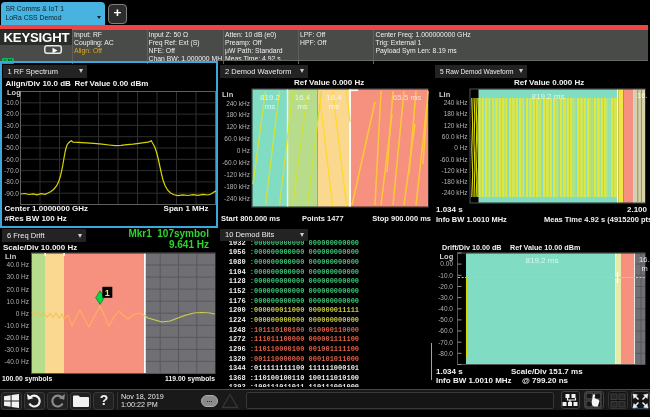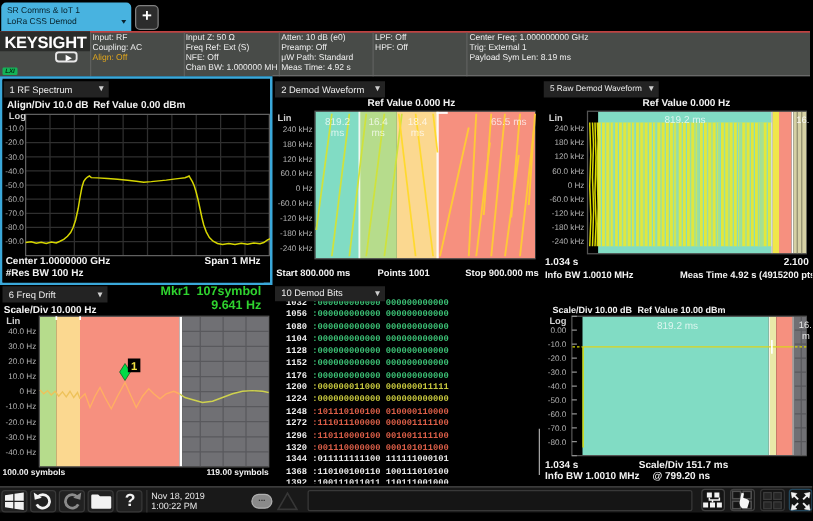--- a/index.html
+++ b/index.html
@@ -13,21 +13,21 @@
 .tri{position:absolute;width:0;height:0;border-left:2.8px solid transparent;
  border-right:2.8px solid transparent;border-top:4px solid #cfcfcf;top:4.5px}
 </style></head><body>
 <div id="app">
 
 <div class="a" style="left:1px;top:2px;width:104px;height:23px;background:#48b3e0;border-radius:4px 4px 0 0;color:#07222c;font-size:6.8px;padding:3px 0 0 4.5px;line-height:8.8px">SR Comms &amp; IoT 1<br>LoRa CSS Demod
  <span style="position:absolute;right:4.5px;top:14px;width:0;height:0;border-left:2.6px solid transparent;border-right:2.6px solid transparent;border-top:3.6px solid #0a2530"></span>
 </div>
 <div class="a" style="left:108px;top:3.5px;width:19px;height:20px;background:#2c2c2c;border:1.5px solid #808080;border-radius:4px;color:#fff;font-size:13.5px;font-weight:bold;text-align:center;line-height:16px">+</div>
 
-<div class="a" style="left:0;top:25px;width:648px;height:35.5px;background:#484b48;border-top:1px solid #ef4444">
+<div class="a" style="left:0;top:25px;width:648px;height:35.5px;background:#484b48;border-top:5px solid #ef4444">
  <div class="a" style="left:0;top:-1px;width:72px;height:15.5px;background:#2a2c2a"></div>
  <div class="a b" style="left:3.5px;top:0px;color:#fff;font-size:13.2px;letter-spacing:-0.2px">KEYSIGHT</div>
  <svg class="a" style="left:44px;top:14.5px" width="20" height="10" viewBox="0 0 20 10">
   <rect x="0.8" y="0.8" width="16.5" height="7.4" rx="2.2" fill="none" stroke="#e8e8e8" stroke-width="1.5"></rect>
   <path d="M8.5 2.8 L13.5 5.5 L8.5 8.2 Z" fill="#fff"></path>
  </svg>
  <div class="a" style="left:2px;top:27.5px;width:12px;height:6.5px;background:#14b358;border-radius:1px;color:#003311;font-size:5px;font-style:italic;font-weight:bold;text-align:center;line-height:6.5px">LXI</div>
  <div class="a" style="left:72px;top:0px;width:1px;height:35px;background:#5e605e"></div>
  <div class="a" style="left:147px;top:0px;width:1px;height:35px;background:#5e605e"></div>
  <div class="a" style="left:222.5px;top:0px;width:1px;height:35px;background:#5e605e"></div>
@@ -141,21 +141,21 @@
 <text x="31" y="65.3" font-size="6.5" fill="#b2b2b2" text-anchor="end">120 kHz</text>
 <text x="31" y="77.2" font-size="6.5" fill="#b2b2b2" text-anchor="end">60.0 kHz</text>
 <text x="31" y="89.1" font-size="6.5" fill="#b2b2b2" text-anchor="end">0 Hz</text>
 <text x="31" y="101.0" font-size="6.5" fill="#b2b2b2" text-anchor="end">-60.0 kHz</text>
 <text x="31" y="112.9" font-size="6.5" fill="#b2b2b2" text-anchor="end">-120 kHz</text>
 <text x="31" y="124.8" font-size="6.5" fill="#b2b2b2" text-anchor="end">-180 kHz</text>
 <text x="31" y="136.7" font-size="6.5" fill="#b2b2b2" text-anchor="end">-240 kHz</text>
 </svg>
 
  <div class="a ann" style="left:2px;top:149.5px">Start 800.000 ms</div>
- <div class="a ann" style="left:83px;top:149.5px">Points 1001</div>
+ <div class="a ann" style="left:83px;top:149.5px">Points 1477</div>
  <div class="a ann" style="right:1px;top:149.5px">Stop 900.000 ms</div>
 </div>
 
 <div class="a" style="left:434px;top:64px;width:216px;height:163px;background:#000">
  <div class="ttl a" style="left:1px;top:0.5px;width:92px;font-size:6.6px">5 Raw Demod Waveform<span class="tri" style="left:84px"></span></div>
  <div class="a ann" style="left:80px;top:14px;font-size:8px">Ref Value 0.000 Hz</div>
  <svg class="a" style="left:0;top:0" width="216" height="163" viewBox="0 0 216 163">
  <defs>
   <pattern id="st" width="3.4" height="4" patternUnits="userSpaceOnUse">
    <rect x="2.5" width="0.9" height="4" fill="#81dcc4"></rect>
@@ -272,21 +272,21 @@
 <div class="a" style="left:9.8px;top:107.2px;font-family:Liberation Mono, monospace;font-size:7px;font-weight:bold;white-space:pre;color:#f0f0f0">1272 <span style="color:#dd5f48">:111011100000 000001111100</span></div>
 <div class="a" style="left:9.8px;top:116.9px;font-family:'Liberation Mono',monospace;font-size:7px;font-weight:bold;white-space:pre;color:#f0f0f0">1296 <span style="color:#dd5f48">:110110000100 001001111100</span></div>
 <div class="a" style="left:9.8px;top:126.5px;font-family:'Liberation Mono',monospace;font-size:7px;font-weight:bold;white-space:pre;color:#f0f0f0">1320 <span style="color:#dd5f48">:001110000000 000101011000</span></div>
 <div class="a" style="left:9.8px;top:136.2px;font-family:'Liberation Mono',monospace;font-size:7px;font-weight:bold;white-space:pre;color:#f0f0f0">1344 <span style="color:#e8e8e8">:011111111100 111111000101</span></div>
 <div class="a" style="left:9.8px;top:145.8px;font-family:'Liberation Mono',monospace;font-size:7px;font-weight:bold;white-space:pre;color:#f0f0f0">1368 <span style="color:#e8e8e8">:110100100110 100111010100</span></div>
 <div class="a" style="left:9.8px;top:155.4px;font-family:'Liberation Mono',monospace;font-size:7px;font-weight:bold;white-space:pre;color:#f0f0f0">1392 <span style="color:#e8e8e8">:100111011011 110111001000</span></div>
 <div class="a" style="left:211.5px;top:115px;width:3.2px;height:37px;background:#a2a2a2"></div>
 </div>
 
 <div class="a" style="left:434px;top:228px;width:216px;height:159px;background:#000;overflow:hidden">
- <div class="a ann" style="left:8px;top:15px;font-size:7.2px">Scale/Div 10.00 dB</div>
+ <div class="a ann" style="left:8px;top:15px;font-size:7.2px">Drift/Div 10.00 dB</div>
  <div class="a ann" style="left:76px;top:15px;font-size:7.2px">Ref Value 10.00 dBm</div>
  <svg class="a" style="left:0;top:0" width="216" height="159" viewBox="0 0 216 159">
 
 <rect x="23.5" y="25" width="187.5" height="111.5" fill="#000" stroke="#555" stroke-width="1"></rect>
 <rect x="32" y="25.5" width="149" height="110.5" fill="#81dcc4"></rect>
 <rect x="181" y="25.5" width="1" height="110.5" fill="#f4f4e0"></rect>
 <rect x="182" y="25.5" width="5" height="110.5" fill="#e9e9a8"></rect>
 <rect x="187" y="25.5" width="13" height="110.5" fill="#f6907f"></rect>
 <rect x="200" y="25.5" width="1" height="110.5" fill="#e8e8e8"></rect>
 <rect x="201" y="25.5" width="10" height="110.5" fill="#707074"></rect>

